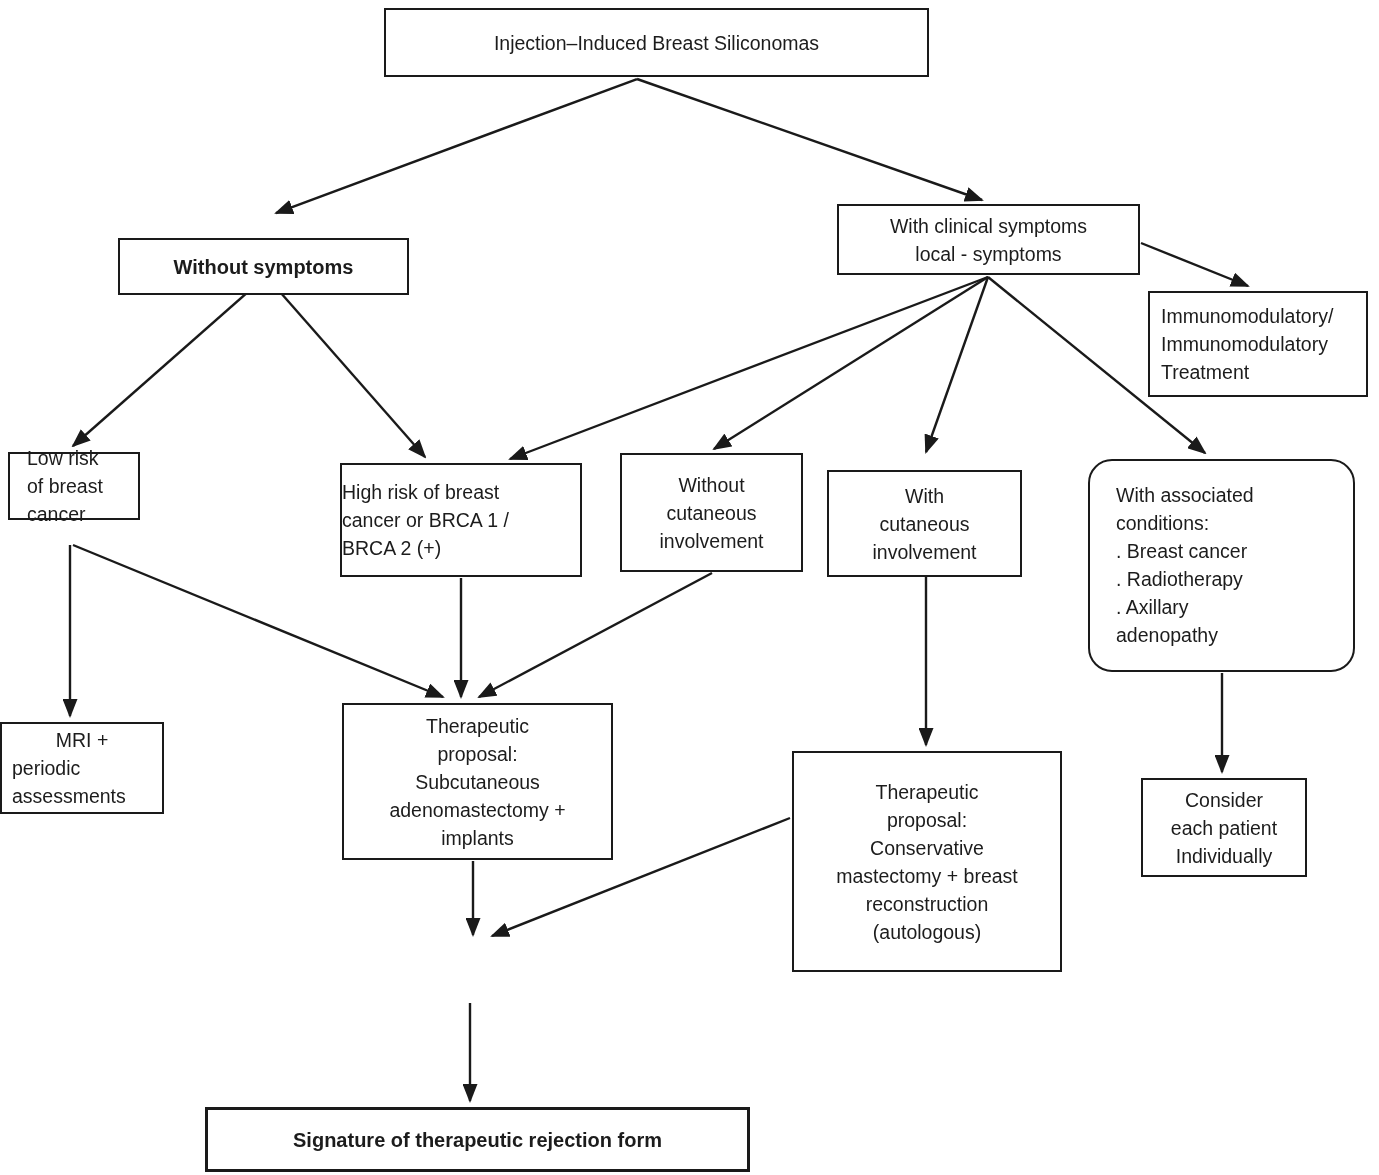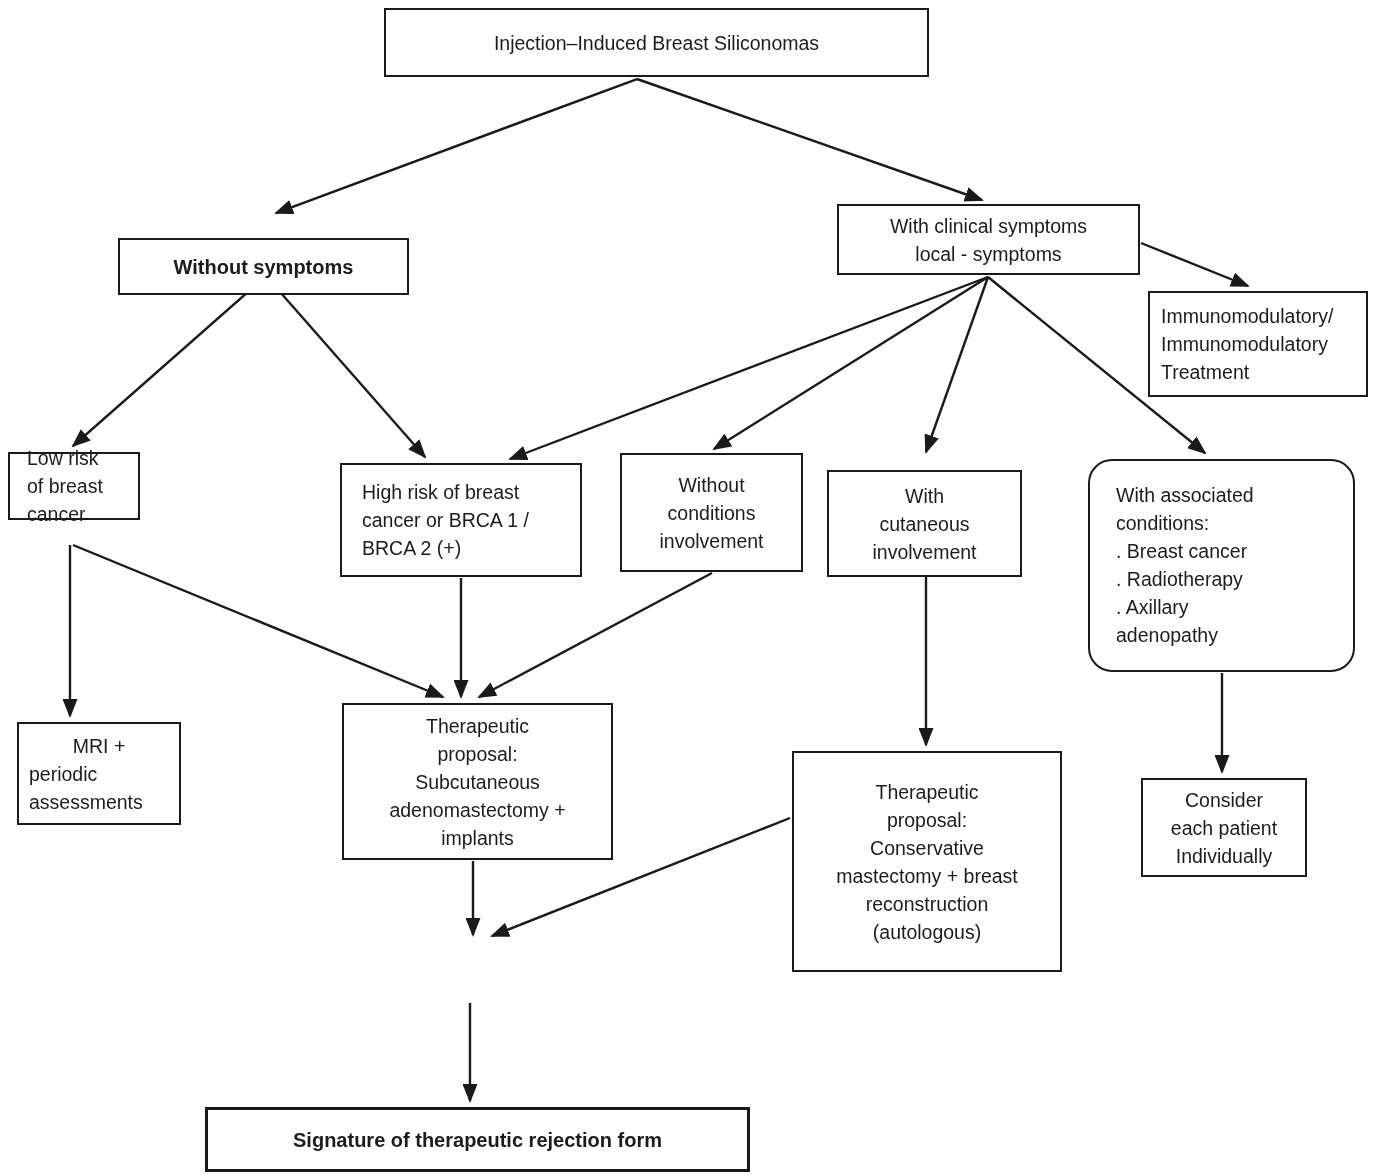--- a/index.html
+++ b/index.html
@@ -29,25 +29,25 @@
   .bold{font-weight:bold;font-size:20px;}
   .b3{border-width:3px;}
   #edges{position:absolute;left:0;top:0;z-index:1;}
   #edges line{stroke:#1a1a1a;stroke-width:2.4;}
 
   #root-box{left:384px;top:8px;width:545px;height:69px;}
   #without-symptoms{left:118px;top:218px;width:291px;height:57px;margin-top:20px;}
   #with-clinical{left:837px;top:204px;width:303px;height:71px;}
   #pharma{left:1148px;top:291px;width:220px;height:106px;padding-left:11px;}
   #low-risk{left:8px;top:452px;width:132px;height:68px;padding-left:17px;}
-  #high-risk{left:340px;top:463px;width:242px;height:114px;padding-left:20px;}
+  #high-risk{left:340px;top:463px;width:242px;height:114px;padding-left:0;}
   #without-cutaneous{left:620px;top:453px;width:183px;height:119px;}
   #with-cutaneous{left:827px;top:458px;width:195px;height:107px;margin-top:12px;}
   #associated{left:1088px;top:459px;width:267px;height:213px;padding:20px 8px 8px 26px;justify-content:flex-start;border-radius:24px;}
-  #mri{left:17px;top:722px;width:164px;height:103px;}
+  #mri{left:0;top:722px;width:164px;height:92px;}
   #mri .mri-line1{text-align:center;}
   #mri .mri-rest{text-align:left;padding-left:10px;white-space:pre-line;}
   #proposal-subq{left:342px;top:703px;width:271px;height:157px;}
   #proposal-conservative{left:792px;top:751px;width:270px;height:221px;}
   #consider{left:1141px;top:778px;width:166px;height:99px;}
   #refuses{left:287px;top:941px;width:381px;height:61px;}
   #signature{left:205px;top:1107px;width:545px;height:65px;}
 </style>
 </head>
 <body>
@@ -93,21 +93,21 @@
 
   <div id="low-risk" class="node leftalign">Low risk
 of breast
 cancer</div>
 
   <div id="high-risk" class="node leftalign">High risk of breast
 cancer or BRCA 1 /
 BRCA 2 (+)</div>
 
   <div id="without-cutaneous" class="node center">Without
-conditions
+cutaneous
 involvement</div>
 
   <div id="with-cutaneous" class="node center">With
 cutaneous
 involvement</div>
 
   <div id="associated" class="node leftalign">With associated
 conditions:
 . Breast cancer
 . Radiotherapy

